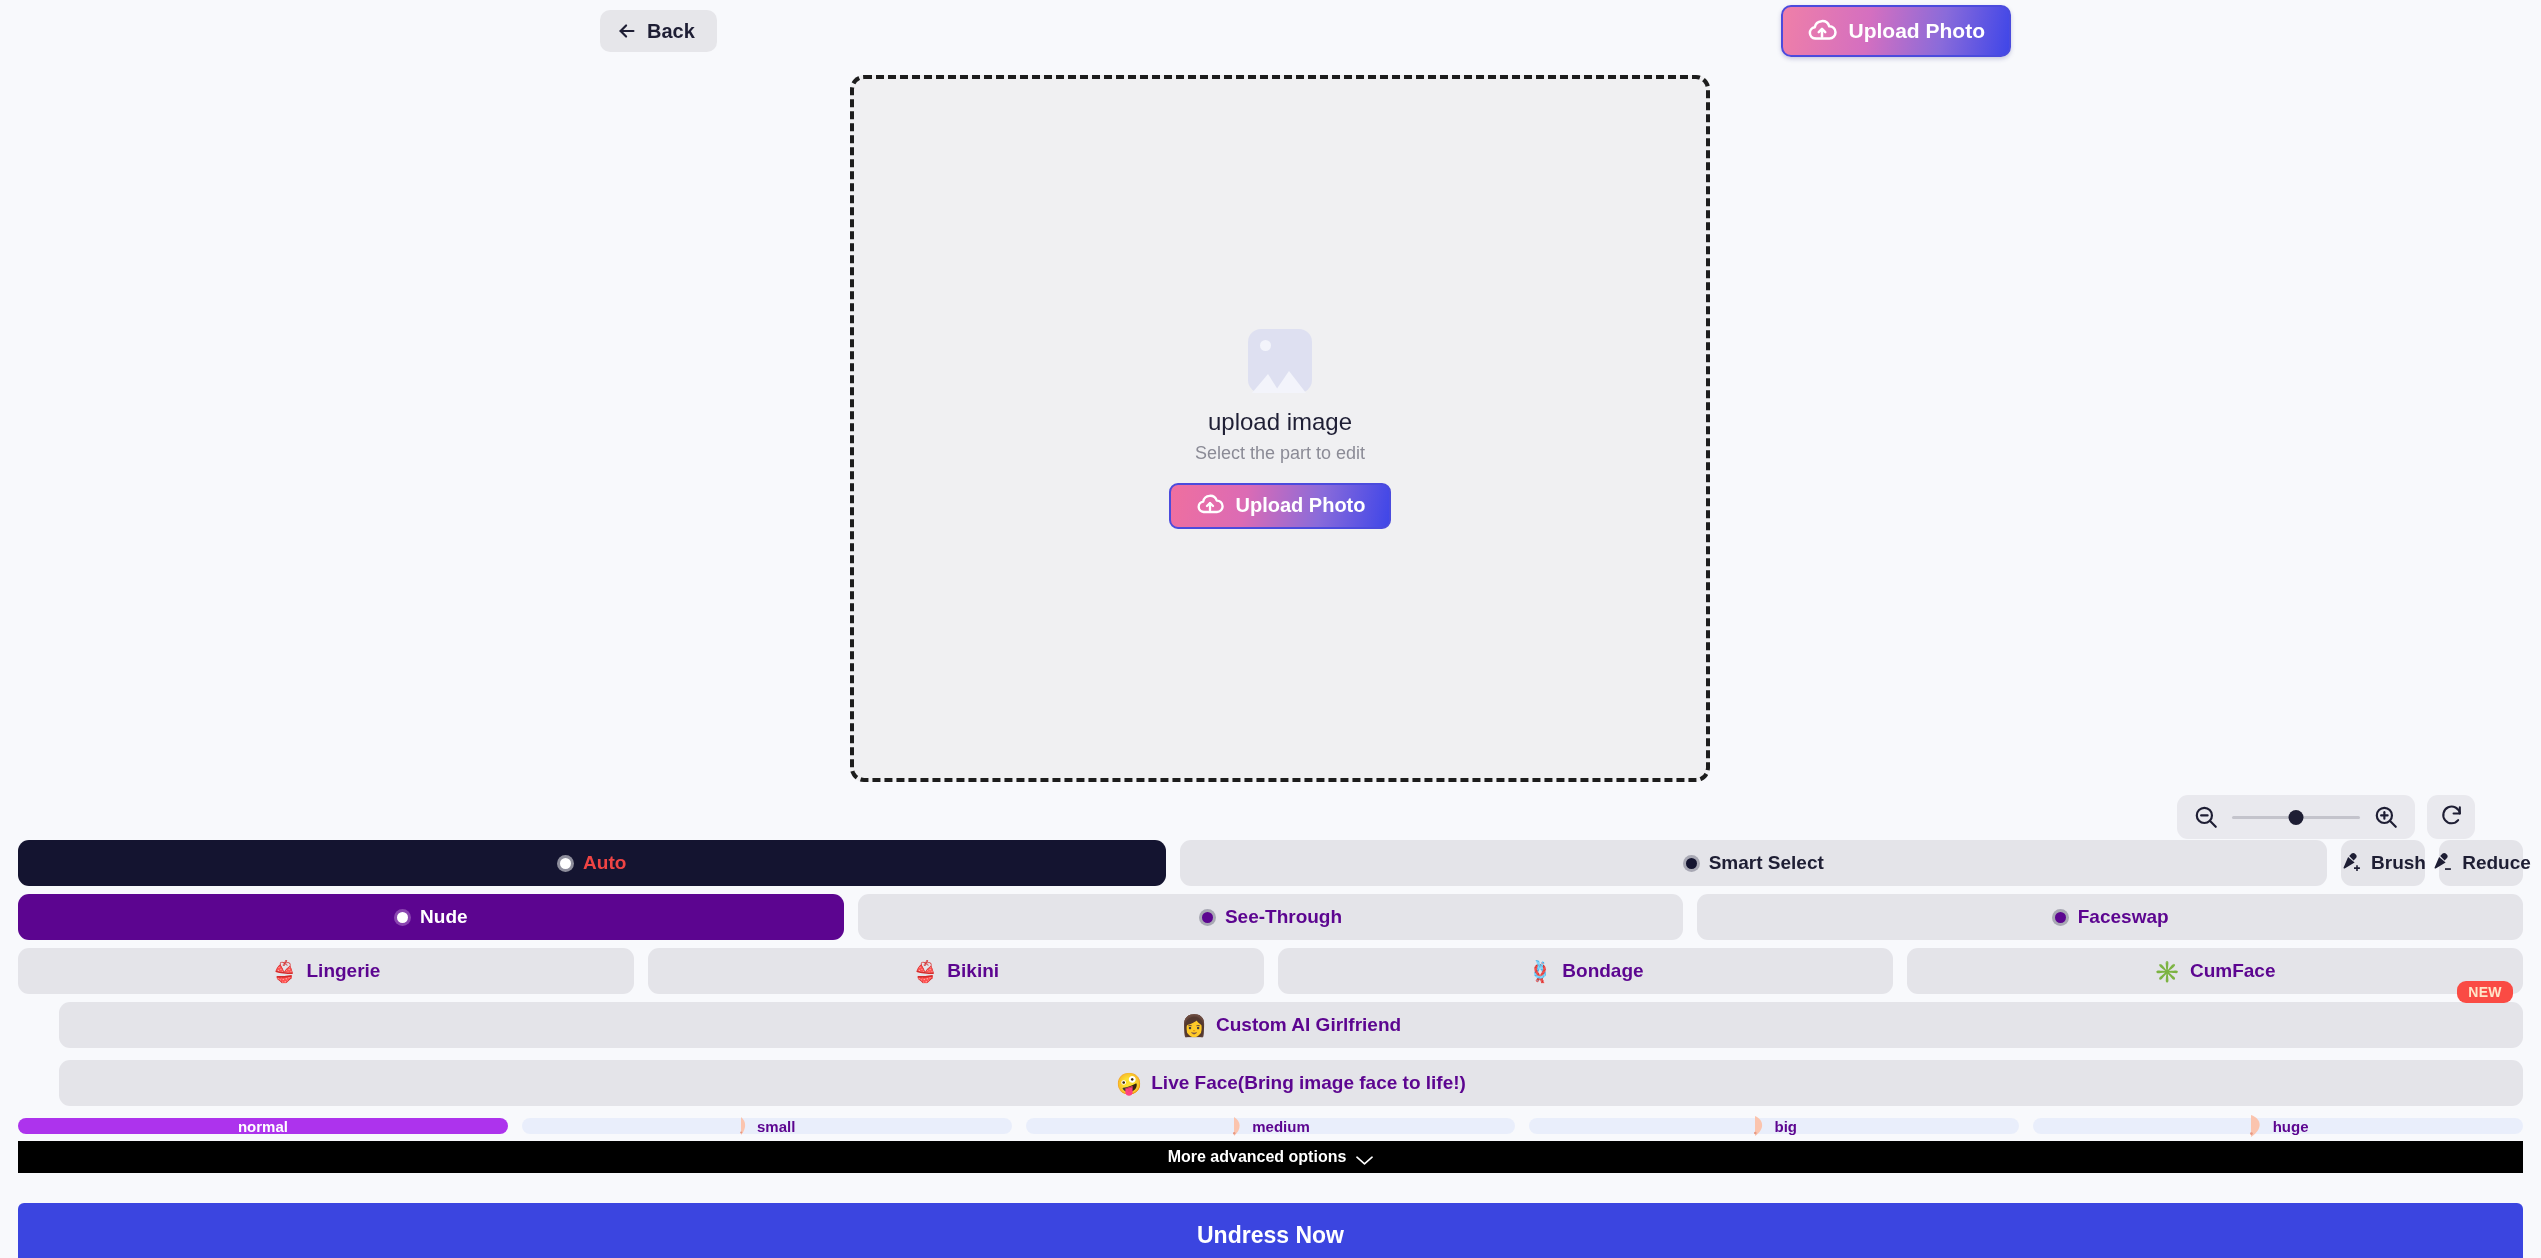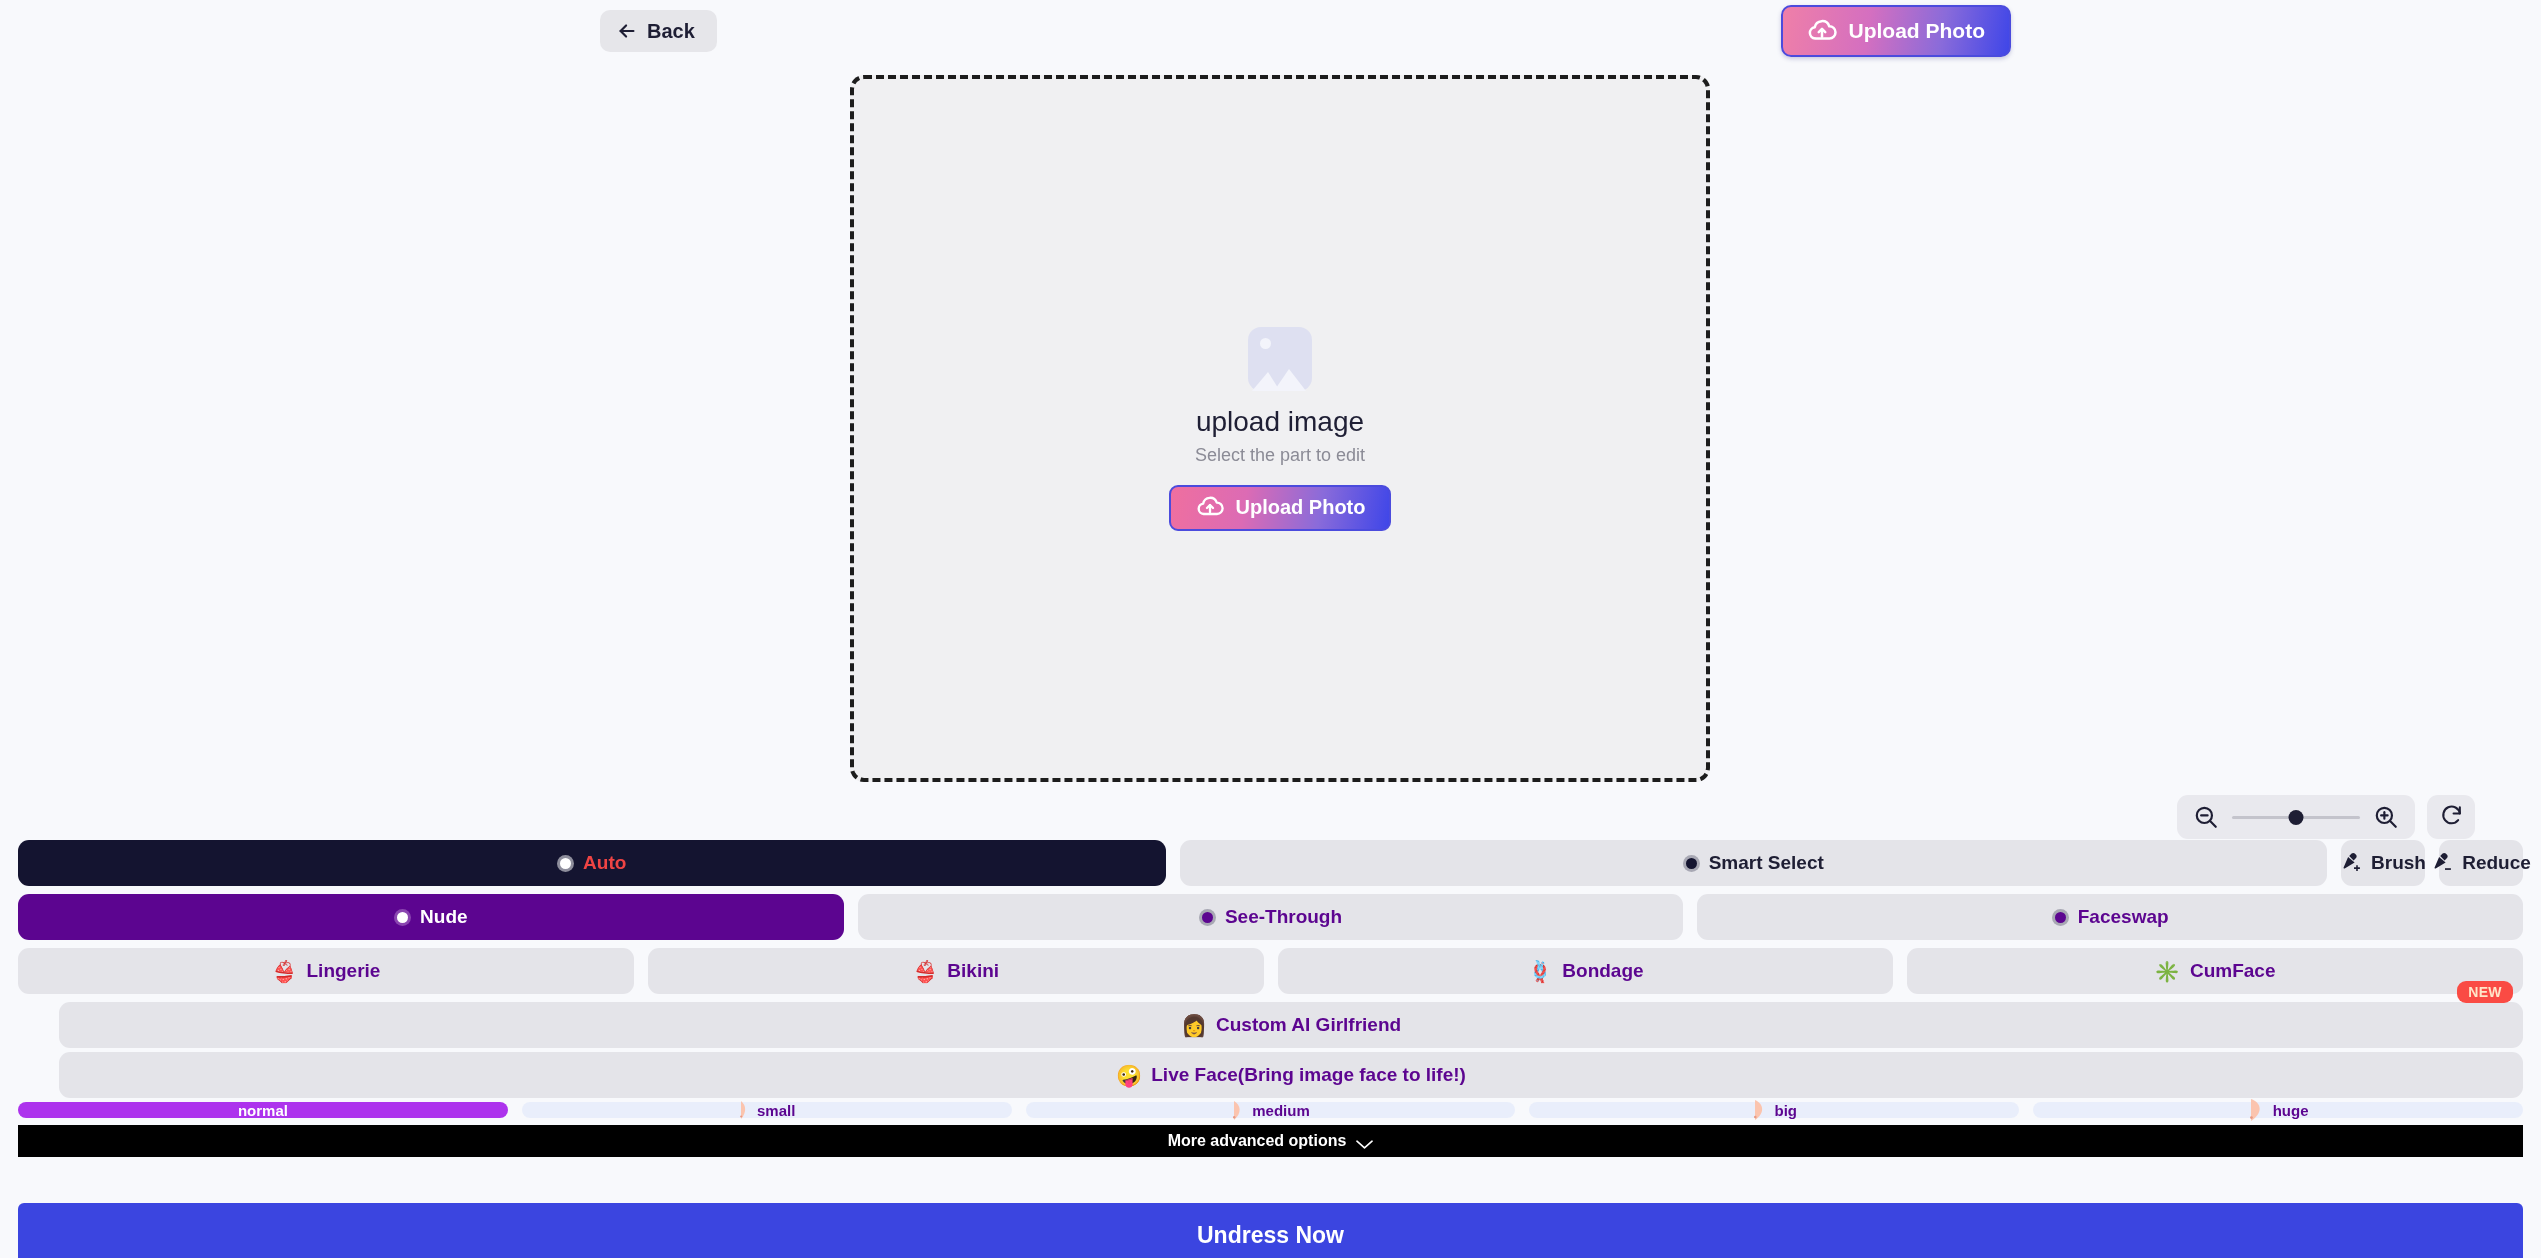--- a/index.html
+++ b/index.html
@@ -52,21 +52,21 @@
   .dz-inner { display: flex; flex-direction: column; align-items: center; }
   .ph-img {
     width: 64px; height: 64px; border-radius: 13px;
     background: #dee0f1; position: relative; margin-bottom: 15px;
   }
   .ph-dot {
     position: absolute; left: 12px; top: 11px;
     width: 11px; height: 11px; border-radius: 50%; background: #f3f4fb;
   }
   .ph-mts { position: absolute; left: 0; bottom: 0; width: 64px; height: 26px; }
-  .dz-title { font-size: 28px; color: #1f1f35; margin-bottom: 7px; font-weight: 400; }
+  .dz-title { font-size: 24px; color: #1f1f35; margin-bottom: 7px; font-weight: 400; }
   .dz-sub { font-size: 18px; color: #8b8b96; margin-bottom: 19px; }
   .dz-upload-btn {
     height: 46px; padding: 0 24px;
     border: 2px solid #4b4bdd; border-radius: 9px;
     background: linear-gradient(100deg, #ef6f9f 0%, #dc6bb4 34%, #8a6bda 68%, #3f46e8 100%);
     display: flex; align-items: center; gap: 11px;
     color: #fff; font-size: 20px; font-weight: 700;
     font-family: "Liberation Sans", sans-serif; cursor: pointer;
   }
 
@@ -124,21 +124,21 @@
     border: none; cursor: pointer;
     font-size: 19px; font-weight: 700; color: #1e1e34;
     font-family: "Liberation Sans", sans-serif;
   }
   .brush-ico { width: 24px; height: 24px; display: block; }
 
   .mode-label { color: #5c0590; }
   .opt-emoji { font-size: 21px; line-height: 1; }
 
   
-  .wide-row { position: relative; margin-bottom: 4px; padding-left: 41px; }
+  .wide-row { position: relative; margin-bottom: 12px; padding-left: 41px; }
   .pill.wide { width: 100%; height: 46px; }
   .new-badge {
     position: absolute; right: 10px; top: -21px;
     background: #fa4b44; color: #ffe6c9;
     font-size: 14px; font-weight: 700; letter-spacing: .4px;
     padding: 3px 11px; border-radius: 9px;
     font-family: "Liberation Sans", sans-serif;
   }
 
   

